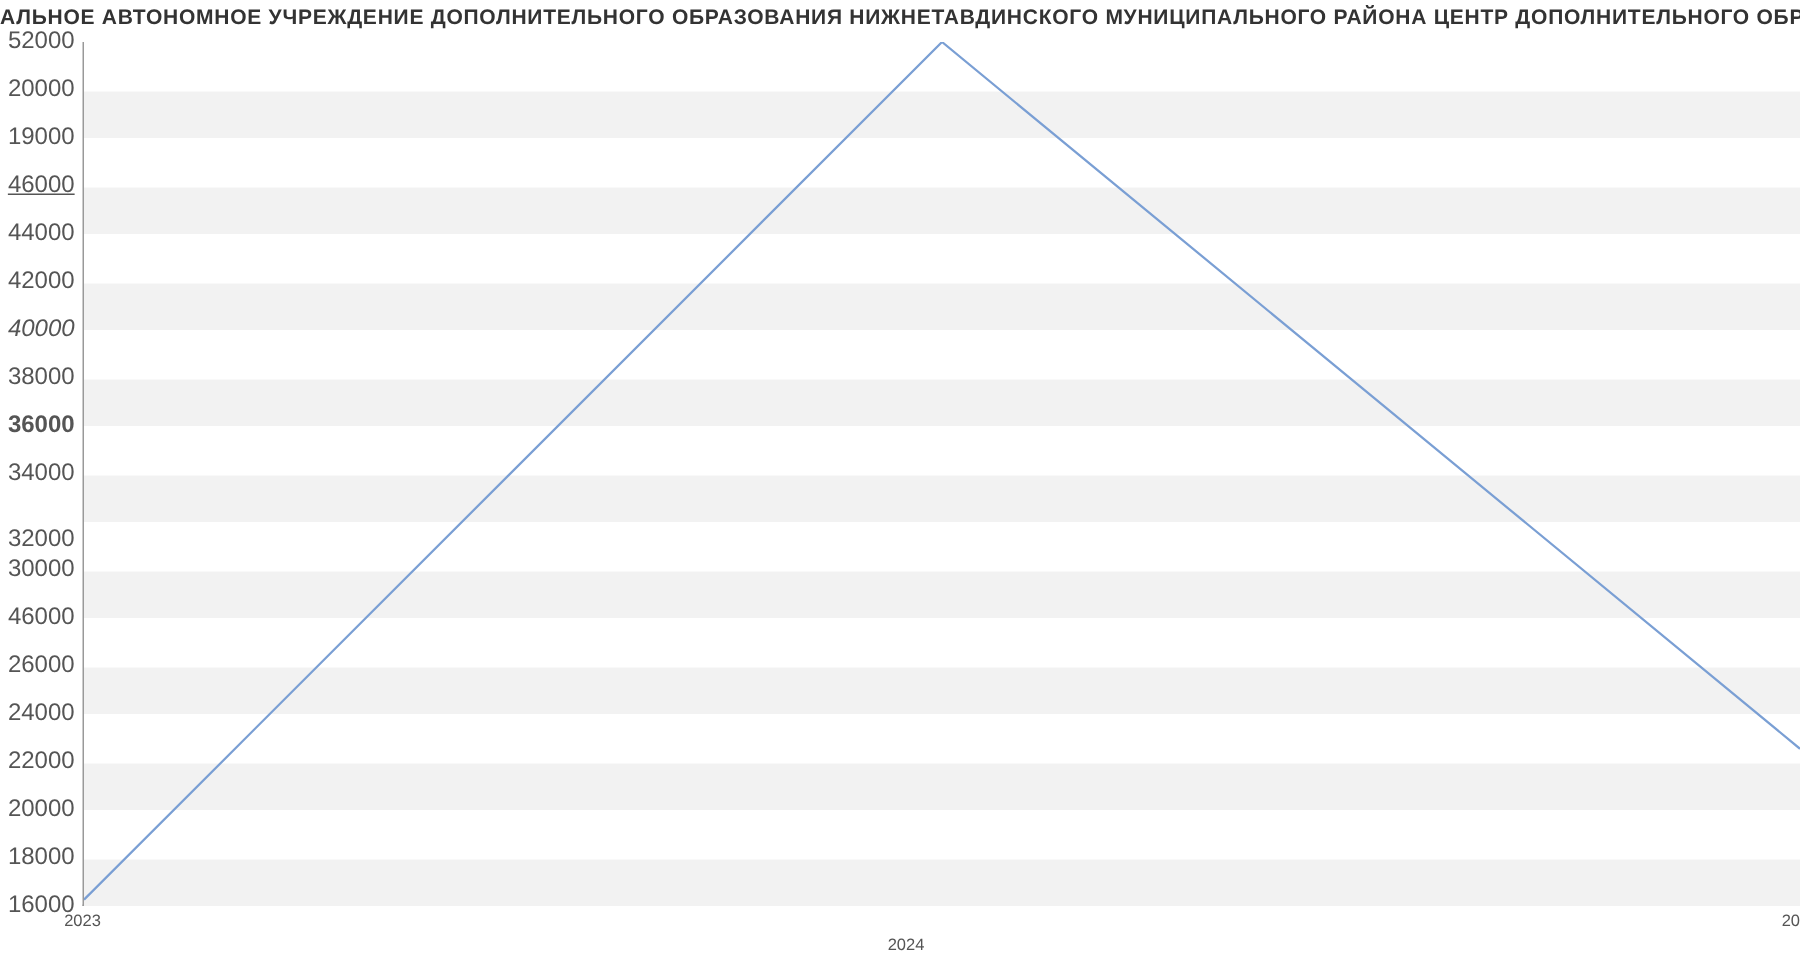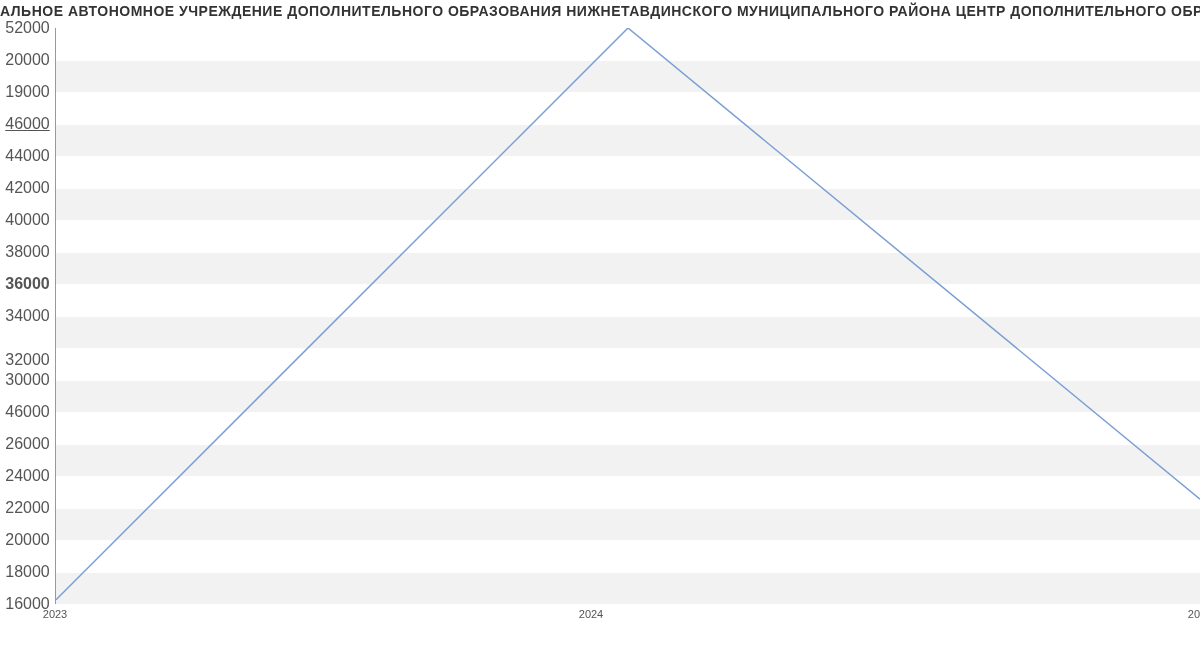--- a/index.html
+++ b/index.html
@@ -115,22 +115,22 @@
 <div class="ytick" style="top: 540px;">20000</div>
 <div class="ytick" style="top: 508px;">22000</div>
 <div class="ytick" style="top: 476px;">24000</div>
 <div class="ytick" style="top: 444px;">26000</div>
 <div class="ytick" style="top: 412px;">46000</div>
 <div class="ytick" style="top: 380px;">30000</div>
 <div class="ytick" style="top: 360px;">32000</div>
 <div class="ytick" style="top: 316px;">34000</div>
 <div class="ytick" style="top: 284px; font-weight: bold;">36000</div>
 <div class="ytick" style="top: 252px;">38000</div>
-<div class="ytick" style="top: 220px;">40000</div>
+<div class="ytick" style="top: 220px; font-style: italic;">40000</div>
 <div class="ytick" style="top: 188px;">42000</div>
 <div class="ytick" style="top: 156px;">44000</div>
 <div class="ytick" style="top: 124px; text-decoration: underline;">46000</div>
 <div class="ytick" style="top: 92px;">19000</div>
 <div class="ytick" style="top: 60px;">20000</div>
 <div class="ytick" style="top: 28px;">52000</div>
 <div class="xtick" style="left: 55px;">2023</div>
-<div class="xtick" style="left: 591px;">2024</div>
+<div class="xtick" style="left: 604px; margin-top: 16px;">2024</div>
 <div class="xtick" style="left: 1200px;">2025</div>
 
 </body></html>

